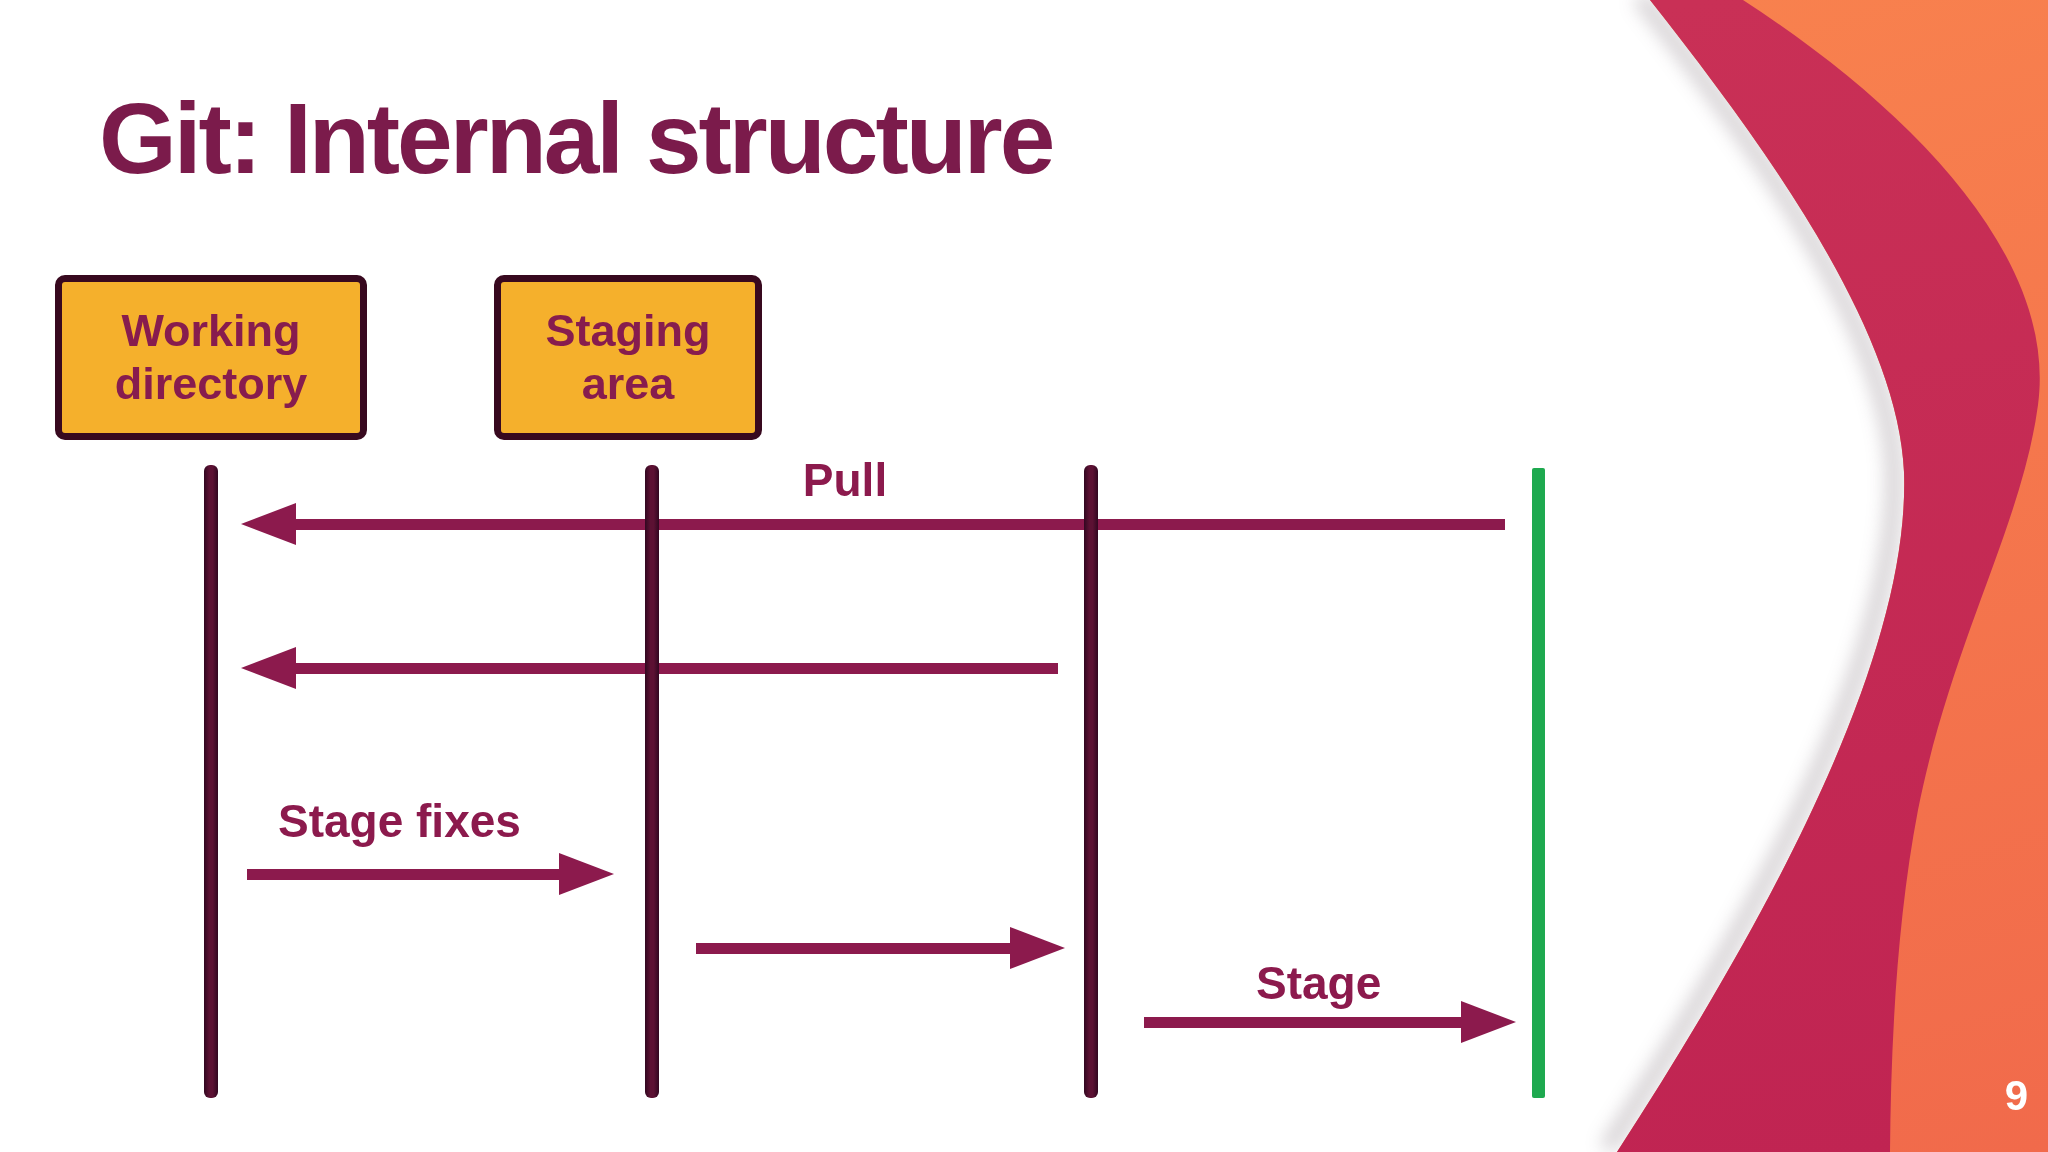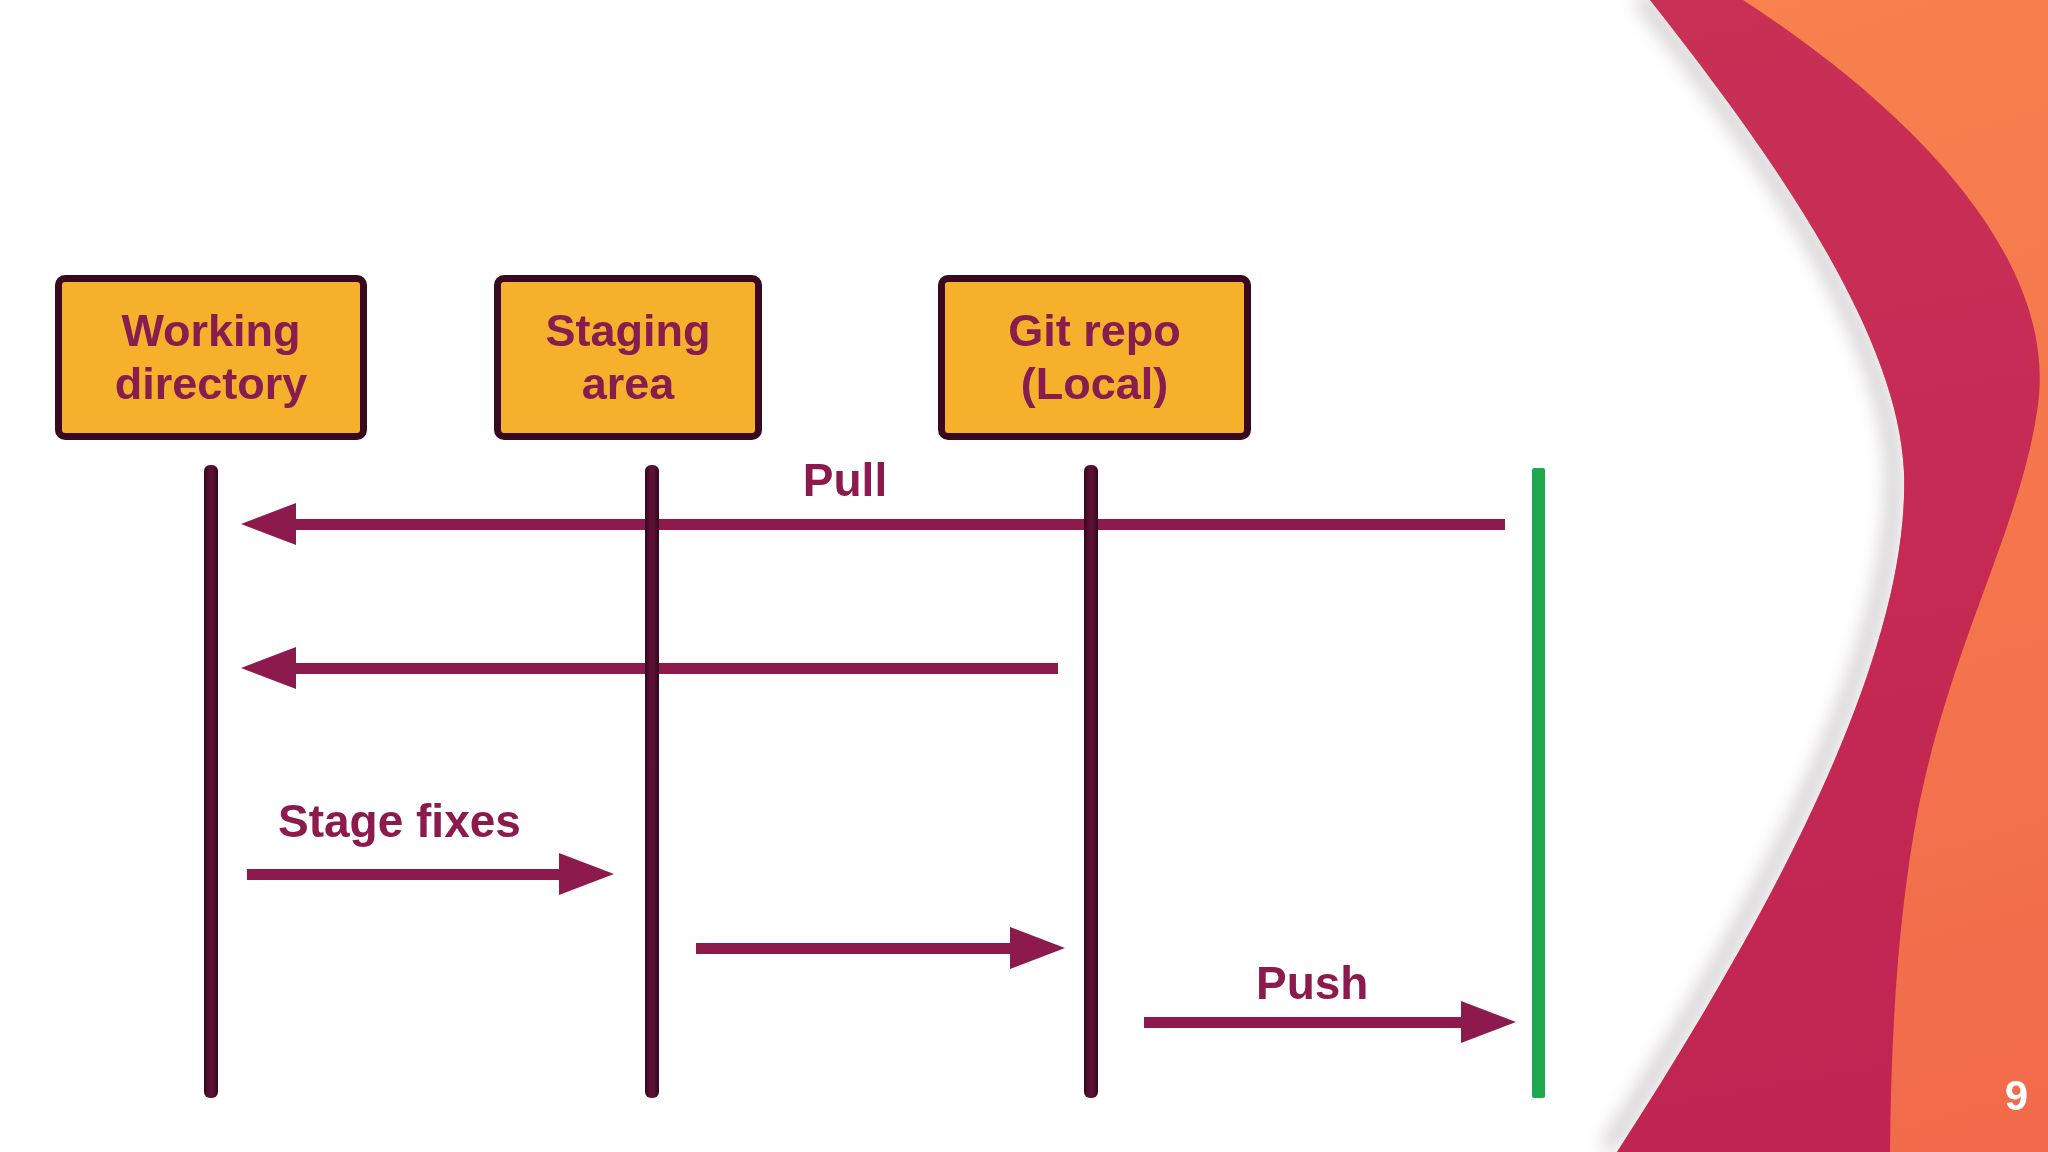--- a/index.html
+++ b/index.html
@@ -67,29 +67,27 @@
       </linearGradient>
       <filter id="soft" x="-30%" y="-10%" width="160%" height="120%">
         <feGaussianBlur stdDeviation="9"></feGaussianBlur>
       </filter>
     </defs>
     <path d="M1650,0 L2048,0 L2048,1152 L1617,1152 C1788,888 1910,645 1904,472 C1898,328 1762,142 1650,0 Z" fill="url(#og)"></path>
     <path d="M1650,0 C1762,142 1898,328 1904,472 C1910,645 1788,888 1617,1152" fill="none" stroke="#8d8189" stroke-width="16" opacity="0.38" transform="translate(-10,-3)" filter="url(#soft)"></path>
     <path d="M1650,0 L1743,0 C1905,105 2058,255 2038,405 C2022,525 1952,640 1918,810 C1897,920 1891,1040 1890,1152 L1617,1152 C1788,888 1910,645 1904,472 C1898,328 1762,142 1650,0 Z" fill="url(#cg)"></path>
   </svg>
 
+  <div class="slide-title">Git: Internal structure</div>
 
   <div class="node yellow" style="left:55px;width:312px;">
     <span>Working directory</span>
   </div>
   <div class="node yellow" style="left:494px;width:268px;">
     <span>Staging area</span>
-  </div>
-  <div class="node yellow" style="left:938px;width:313px;">
-    <span>Git repo (Local)</span>
   </div>
 
   <div class="lifeline" style="left:204px;"></div>
   <div class="lifeline" style="left:645px;"></div>
   <div class="lifeline" style="left:1084px;"></div>
   <div class="lifeline remote" style="left:1532px;"></div>
 
   <div class="arrow-label" style="left:780px;top:452px;width:130px;text-align:center;">Pull</div>
   <div class="arrow-line" style="left:294px;top:519px;width:1211px;"></div>
   <div class="arrow-head left" style="left:241px;top:503px;"></div>
@@ -97,19 +95,19 @@
   <div class="arrow-line" style="left:294px;top:663px;width:764px;"></div>
   <div class="arrow-head left" style="left:241px;top:647px;"></div>
 
   <div class="arrow-label" style="left:278px;top:793px;">Stage fixes</div>
   <div class="arrow-line" style="left:247px;top:869px;width:312px;"></div>
   <div class="arrow-head right" style="left:559px;top:853px;"></div>
 
   <div class="arrow-line" style="left:696px;top:943px;width:314px;"></div>
   <div class="arrow-head right" style="left:1010px;top:927px;"></div>
 
-  <div class="arrow-label" style="left:1256px;top:955px;">Push</div>
+  <div class="arrow-label" style="left:1256px;top:955px;">Stage</div>
   <div class="arrow-line" style="left:1144px;top:1017px;width:317px;"></div>
   <div class="arrow-head right" style="left:1461px;top:1001px;"></div>
 
   <div class="page-number">9</div>
 
 </div>
 
 </body></html>

